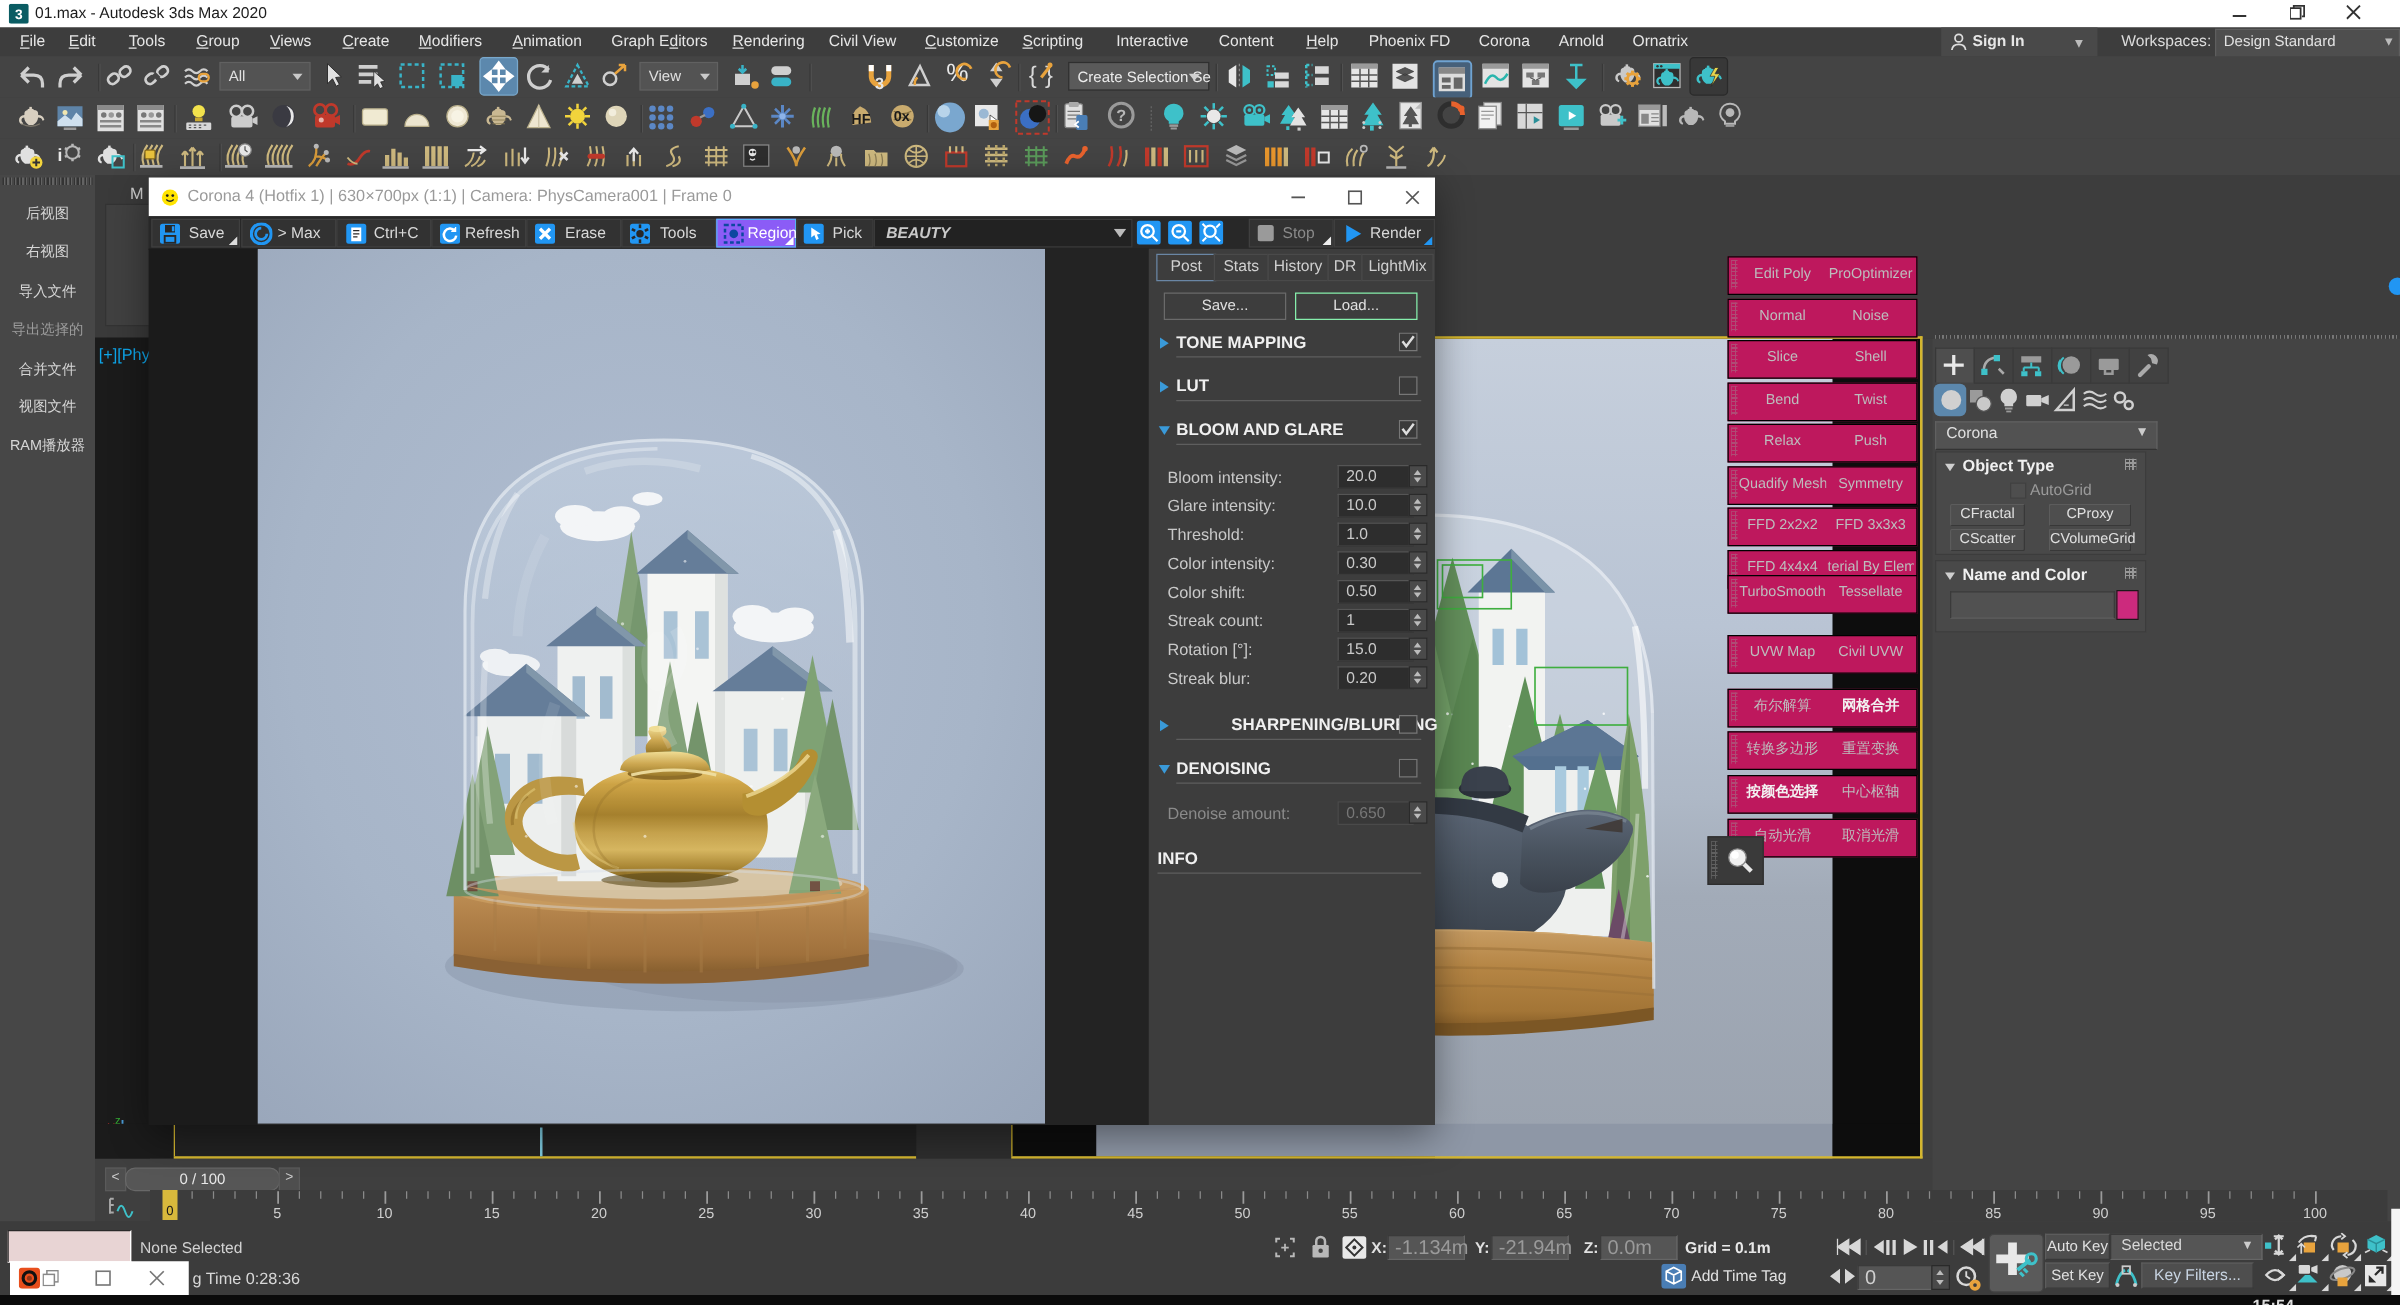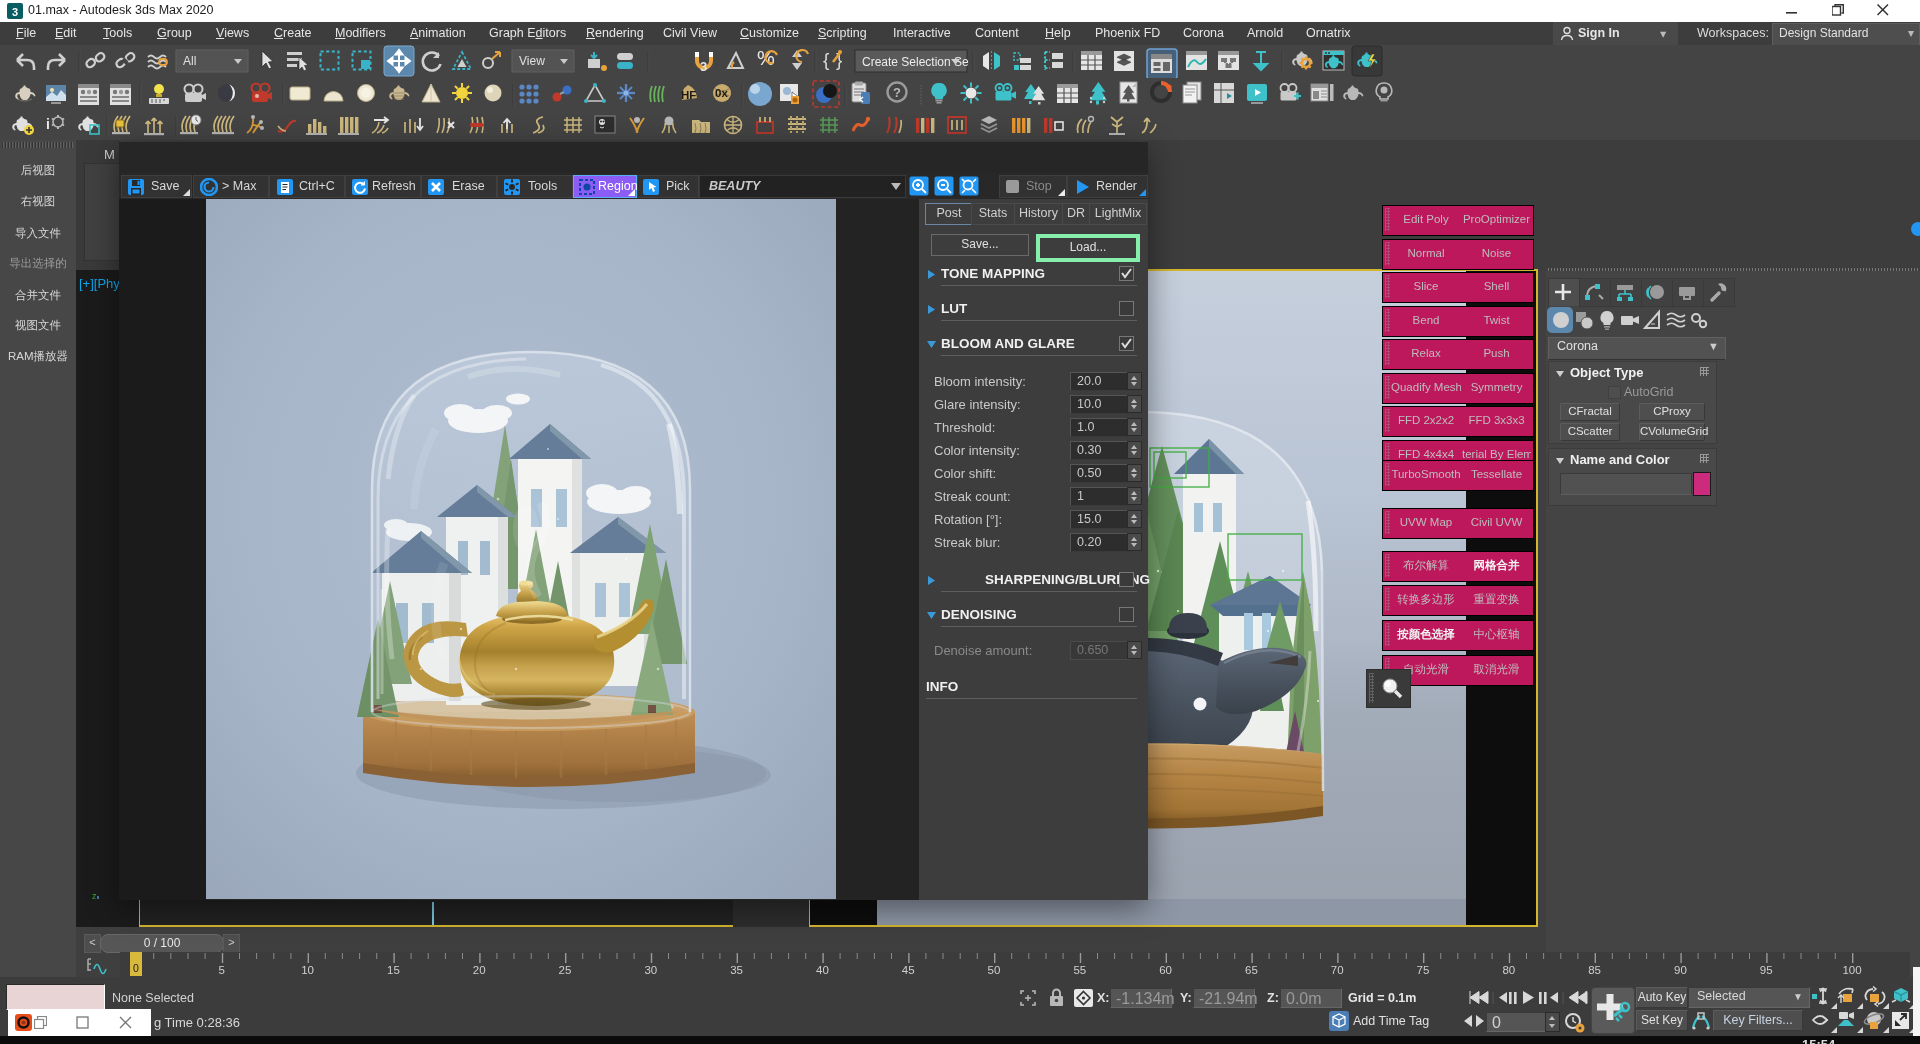--- a/index.html
+++ b/index.html
@@ -1336,20 +1336,38 @@
   </svg>
 <svg class="a" style="left:1883px;top:1027px" width="6" height="6">
     <path d="M6 0 V6 H0 Z" fill="#d8d8d8"></path>
   </svg>
 <svg class="a" style="left:1909px;top:1027px" width="6" height="6">
     <path d="M6 0 V6 H0 Z" fill="#d8d8d8"></path>
   </svg>
 
 <div class="a" id="corona"></div>
 <div class="a" style="left:119px;top:142px;width:1029px;height:758px;background:#262626;box-shadow:0 8px 30px rgba(0,0,0,.45)">
+<div class="a" style="left:0;top:0;width:1029px;height:31px;background:#ffffff">
+      <svg class="a" style="left:10px;top:9px" width="14" height="14">
+        <circle cx="7" cy="7" r="6.5" fill="#ffe400"></circle>
+        <circle cx="4.8" cy="5.4" r="1.1" fill="#222"></circle>
+        <circle cx="9.2" cy="5.4" r="1.1" fill="#222"></circle>
+        <path d="M4 8.6 q3 2.8 6 0" fill="none" stroke="#222" stroke-width="1.1"></path>
+      </svg>
+      <span class="a" style="left:31px;top:7px;color:#9a9a9a;font-size:13px">Corona 4 (Hotfix 1) | 630×700px (1:1) | Camera: PhysCamera001 | Frame 0</span>
+      <svg class="a" style="left:914px;top:15px" width="12" height="4">
+        <rect width="11" height="1.6" fill="#555"></rect>
+      </svg>
+      <svg class="a" style="left:959px;top:10px" width="12" height="12">
+        <rect x="1" y="1" width="10" height="10" fill="none" stroke="#555" stroke-width="1.3"></rect>
+      </svg>
+      <svg class="a" style="left:1005px;top:10px" width="12" height="12">
+        <path d="M1 1 L11 11 M11 1 L1 11" stroke="#555" stroke-width="1.4"></path>
+      </svg>
+    </div>
 <div class="a" style="left:0;top:31px;width:1029px;height:26px;background:#282828;border-bottom:1px solid #1a1a1a"></div>
 <div class="cvfbtn" style="left:2px;width:69px">
       <svg class="a" style="left:5px;top:2px" width="18" height="18">
         <rect x="1" y="1" width="16" height="16" rx="2" fill="#2196f3"></rect>
         <rect x="5" y="2" width="8" height="6" fill="#282828"></rect>
         <rect x="10.5" y="3" width="2" height="4" fill="#2196f3"></rect>
         <rect x="4" y="10" width="10" height="7" fill="#282828"></rect>
         <rect x="5.5" y="11.5" width="7" height="4" fill="#2196f3"></rect>
       </svg>
       <span class="a" style="left:29px;top:3px">Save</span>
@@ -1632,21 +1650,21 @@
       <path d="M182 330 q-4 60 4 130" fill="none" stroke="#ffffff" stroke-width="5" opacity="0.28"></path>
 </svg>
 <div class="a" style="left:800px;top:57px;width:229px;height:701px;background:#3d3d3d"></div>
     <div class="a" style="left:806px;top:61px;width:46px;height:20px;border:1px solid #6a86a5;background:#3d3d3d;color:#d0d0d0;font-size:12.5px;text-align:center;line-height:19px">Post</div>
     <div class="a" style="left:852px;top:61px;width:42px;height:20px;border:1px solid #4a4a4a;background:#3d3d3d;color:#d0d0d0;font-size:12.5px;text-align:center;line-height:19px">Stats</div>
     <div class="a" style="left:895px;top:61px;width:47px;height:20px;border:1px solid #4a4a4a;background:#3d3d3d;color:#d0d0d0;font-size:12.5px;text-align:center;line-height:19px">History</div>
     <div class="a" style="left:943px;top:61px;width:26px;height:20px;border:1px solid #4a4a4a;background:#3d3d3d;color:#d0d0d0;font-size:12.5px;text-align:center;line-height:19px">DR</div>
     <div class="a" style="left:970px;top:61px;width:56px;height:20px;border:1px solid #4a4a4a;background:#3d3d3d;color:#d0d0d0;font-size:12.5px;text-align:center;line-height:19px">LightMix</div>
 
 <div class="btn3" style="left:812px;top:92px;width:96px;height:20px;line-height:19px;background:#3d3d3d;border:1px solid #6a6a6a">Save...</div>
-<div class="btn3" style="left:917px;top:92px;width:96px;height:20px;line-height:19px;background:#3d3d3d;border:4px solid #86efac">Load...</div>
+<div class="btn3" style="left:917px;top:92px;width:96px;height:20px;line-height:19px;background:#3d3d3d;border:1px solid #86efac">Load...</div>
 <svg class="a" style="left:807px;top:127px" width="11" height="11">
       <path d="M2 1 l7 4.5 l-7 4.5 z" fill="#3a9ad9"></path>
     </svg>
     <span class="vhdr" style="left:822px;top:124px">TONE MAPPING</span>
     <svg class="a" style="left:1000px;top:124px" width="16" height="16">
       <rect x="0.5" y="0.5" width="14" height="14" fill="#3a3a3a" stroke="#777"></rect>
       <path d="M3 7 l3 4 l6 -8" stroke="#ddd" stroke-width="2" fill="none"></path>
     </svg>
     <div class="hr1" style="left:822px;top:143px;width:196px"></div>
 <svg class="a" style="left:807px;top:162px" width="11" height="11">

